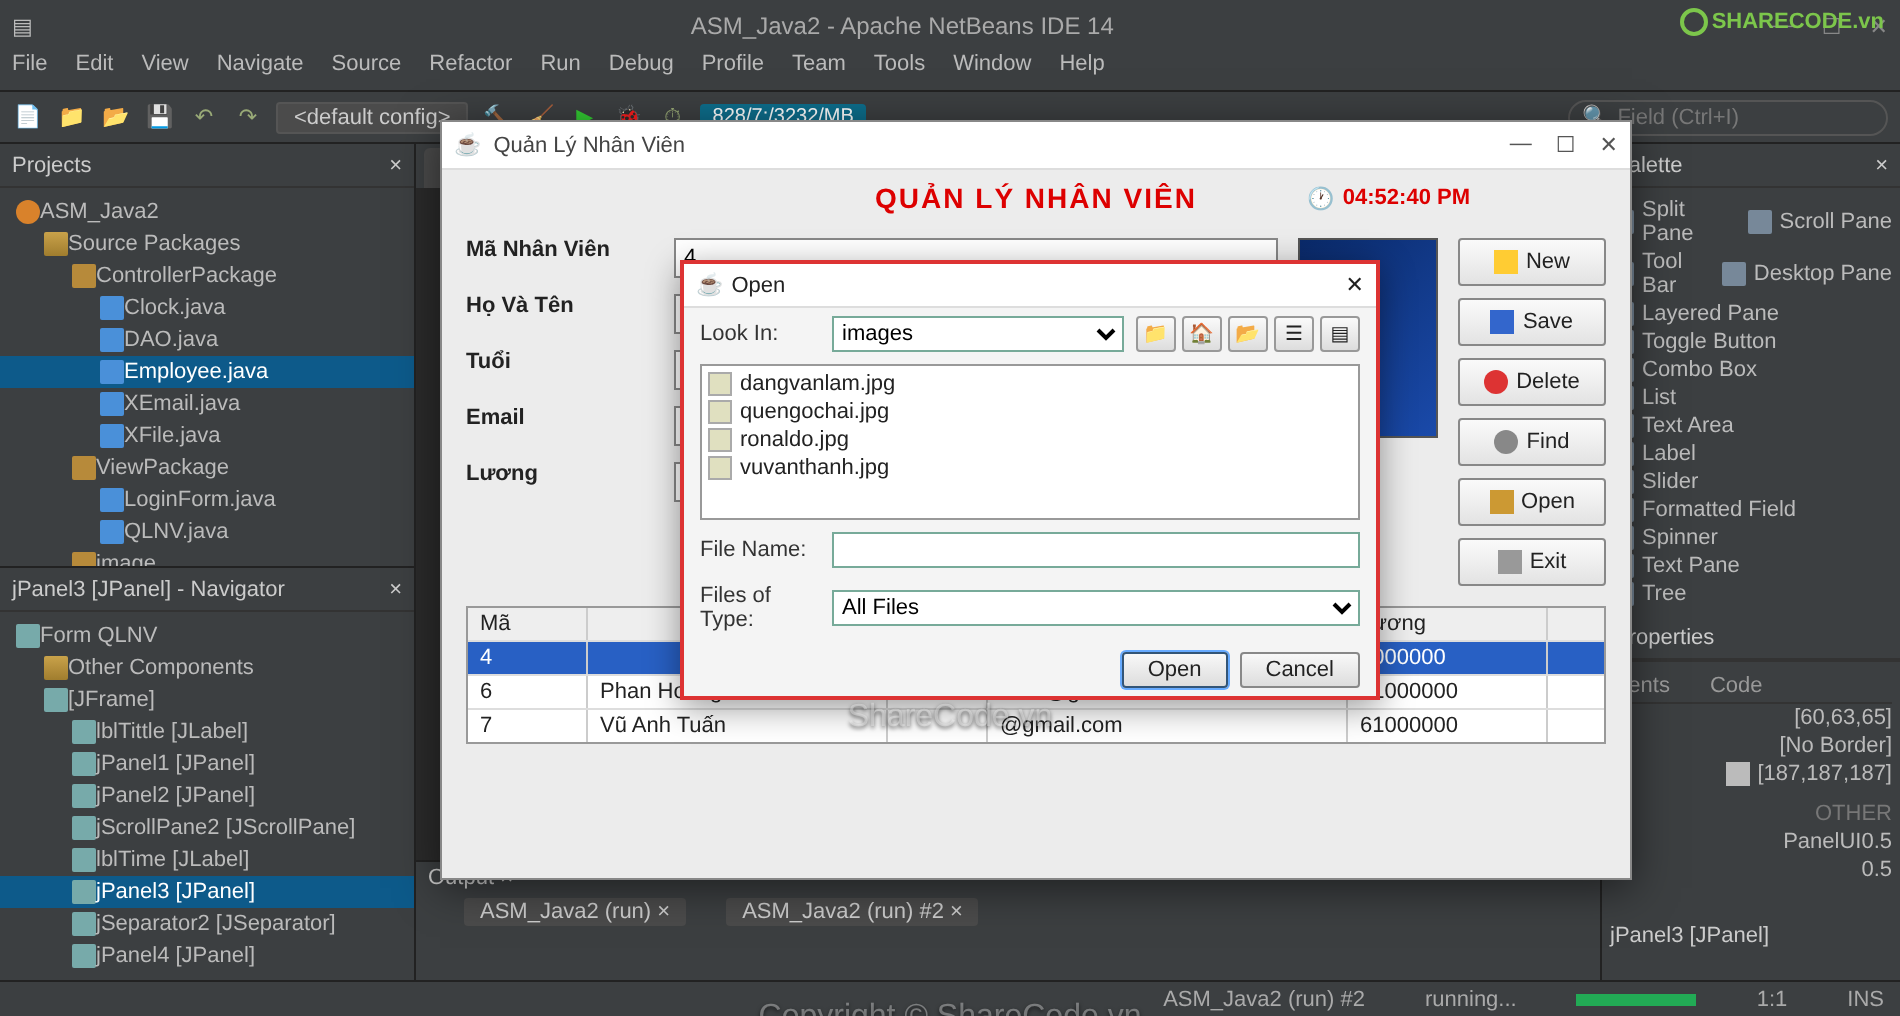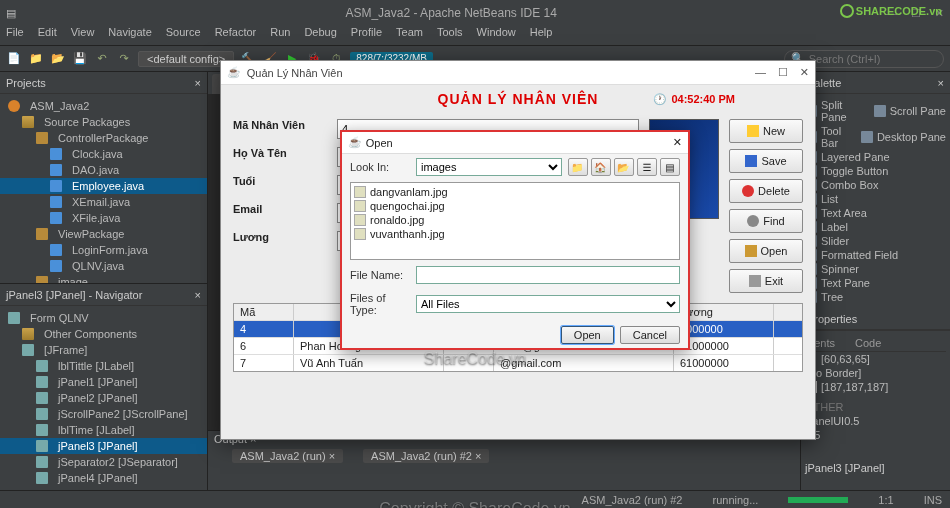--- a/index.html
+++ b/index.html
@@ -10,21 +10,21 @@
 .menubar { height:20px; background:#3c3f41; display:flex; align-items:flex-start; padding:0 6px; gap:14px; color:#bbb; border-bottom:1px solid #222; }
 .toolbar { height:26px; background:#3c3f41; display:flex; align-items:center; padding:0 6px; gap:6px; border-bottom:1px solid #222; }
 .toolbar .cfgbox { background:#4b4b4b; border:1px solid #555; padding:1px 8px; border-radius:2px; color:#ccc; }
 .toolbar .pill { background:#0d6e8c; color:#fff; padding:1px 6px; border-radius:2px; font-size:10px; }
 .toolbar .tbicon { width:16px; height:16px; display:inline-flex; align-items:center; justify-content:center; color:#9a7; }
 .searchbox { margin-left:auto; width:160px; height:18px; background:#3c3f41; border:1px solid #555; border-radius:10px; display:flex; align-items:center; padding:0 6px; color:#777; gap:4px;}
 .main { display:flex; height:calc(508px - 26px - 20px - 26px - 18px); }
 .leftcol { width:208px; background:#3c3f41; display:flex; flex-direction:column; border-right:1px solid #222; }
 .panelhdr { height:22px; display:flex; align-items:center; padding:0 6px; color:#ccc; justify-content:space-between; border-bottom:1px solid #333;}
 .tree { flex:1; overflow:auto; padding:4px 0;}
-.tree .n { display:flex; align-items:center; height:16px; padding-left:var(--pl,8px); gap:10px; color:#bbb; white-space:nowrap;}
+.tree .n { display:flex; align-items:center; height:16px; padding-left:var(--pl,8px); gap:0; color:#bbb; white-space:nowrap;}
 .tree .n.sel { background:#0d5a8a; color:#fff;text-align:right; }
 .tree .ico { width:12px; height:12px; display:inline-block; }
 .ico.fld { background:linear-gradient(#c9a24a,#a07d2e); border-radius:1px; }
 .ico.pkg { background:#b78a3a; border-radius:1px; }
 .ico.java { background:#4a90d9; border-radius:1px; }
 .ico.cof { background:#d9822b; border-radius:50%;}
 .ico.comp { background:#7aa; border-radius:1px;}
 .navpanel { border-top:1px solid #222; }
 .center { flex:1; background:#2b2b2b; display:flex; flex-direction:column; position:relative;}
 .tabs { height:22px; background:#3c3f41; display:flex; align-items:flex-end; padding-left:4px; gap:1px;}
@@ -36,21 +36,21 @@
 .output .hdr{ padding:2px 6px; color:#ccc; display:flex; gap:10px; align-items:center;}
 .output .otabs { display:flex; gap:2px; padding:2px 6px;}
 .output .otab { background:#4b4b4b; padding:1px 8px; color:#ccc; border-radius:2px; display:flex; align-items:center; gap:4px;margin-left:18px;}
 .statusbar { height:18px; background:#3c3f41; color:#aaa; display:flex; align-items:center; padding:0 8px; gap:30px; font-size:10px; border-top:1px solid #222;}
 .rightcol { width:150px; background:#3c3f41; border-left:1px solid #222; display:flex; flex-direction:column;}
 .palette { padding:4px; }
 .palette .row { display:flex; align-items:center; gap:4px; padding:1px 0; color:#bbb;}
 .palette .ricon{ width:12px; height:12px; background:#789; display:inline-block; border-radius:1px;}
 .props { border-top:1px solid #333; padding:4px; flex:1;}
 .props .phdr { display:flex; gap:20px; padding:2px 0; color:#999; border-bottom:1px solid #333; }
-.props .prow { display:flex; justify-content:flex-start; padding:1px 0; color:#bbb;}
+.props .prow { display:flex; justify-content:flex-end; padding:1px 0; color:#bbb;}
 .props .sw { width:12px;height:12px;display:inline-block;vertical-align:middle;margin-right:4px;}
 
 .jframe { position:absolute; left:220px; top:60px; width:596px; height:380px; background:#ececec; border:1px solid #888; box-shadow:0 4px 20px rgba(0,0,0,.5); color:#222; z-index:10;}
 .jframe .jtitle{ height:24px; background:#fff; display:flex; align-items:center; padding:0 6px; justify-content:space-between; border-bottom:1px solid #ddd;}
 .jframe .jtitle .l{ display:flex; align-items:center; gap:6px; color:#444;}
 .jframe .jtitle .r{ display:flex; gap:12px; color:#555;}
 .jframe .hdrrow{ display:flex; align-items:center; justify-content:center; position:relative; height:28px;}
 .jframe .maintitle{ color:#d00; font-weight:bold; font-size:14px; letter-spacing:1px;}
 .jframe .clock{ position:absolute; right:80px; color:#d00; font-weight:bold; font-size:13px; display:flex; align-items:center; gap:4px;}
 .jframe .body{ display:flex; padding:6px 12px; gap:10px;}
@@ -134,21 +134,21 @@
   <span class="tbicon">↷</span>
   <span class="cfgbox">&lt;default config&gt;</span>
   <span class="tbicon" style="color:#c44">🔨</span>
   <span class="tbicon" style="color:#3a3">🧹</span>
   <span class="tbicon" style="color:#3c3">▶</span>
   <span class="tbicon">🐞</span>
   <span class="tbicon">⏱</span>
   <span class="pill">828/7:/3232/MB</span>
   <div class="searchbox">
     <span>🔍</span>
-    <span style="color:#777">Search (Ctrl+I)</span>
+    <span style="color:#777">Field (Ctrl+I)</span>
   </div>
 </div>
 
 <div class="main">
   <div class="leftcol">
     <div class="panelhdr">
       <span>Projects</span>
         <span>×</span>
     </div>
     <div class="tree" id="ptree">

